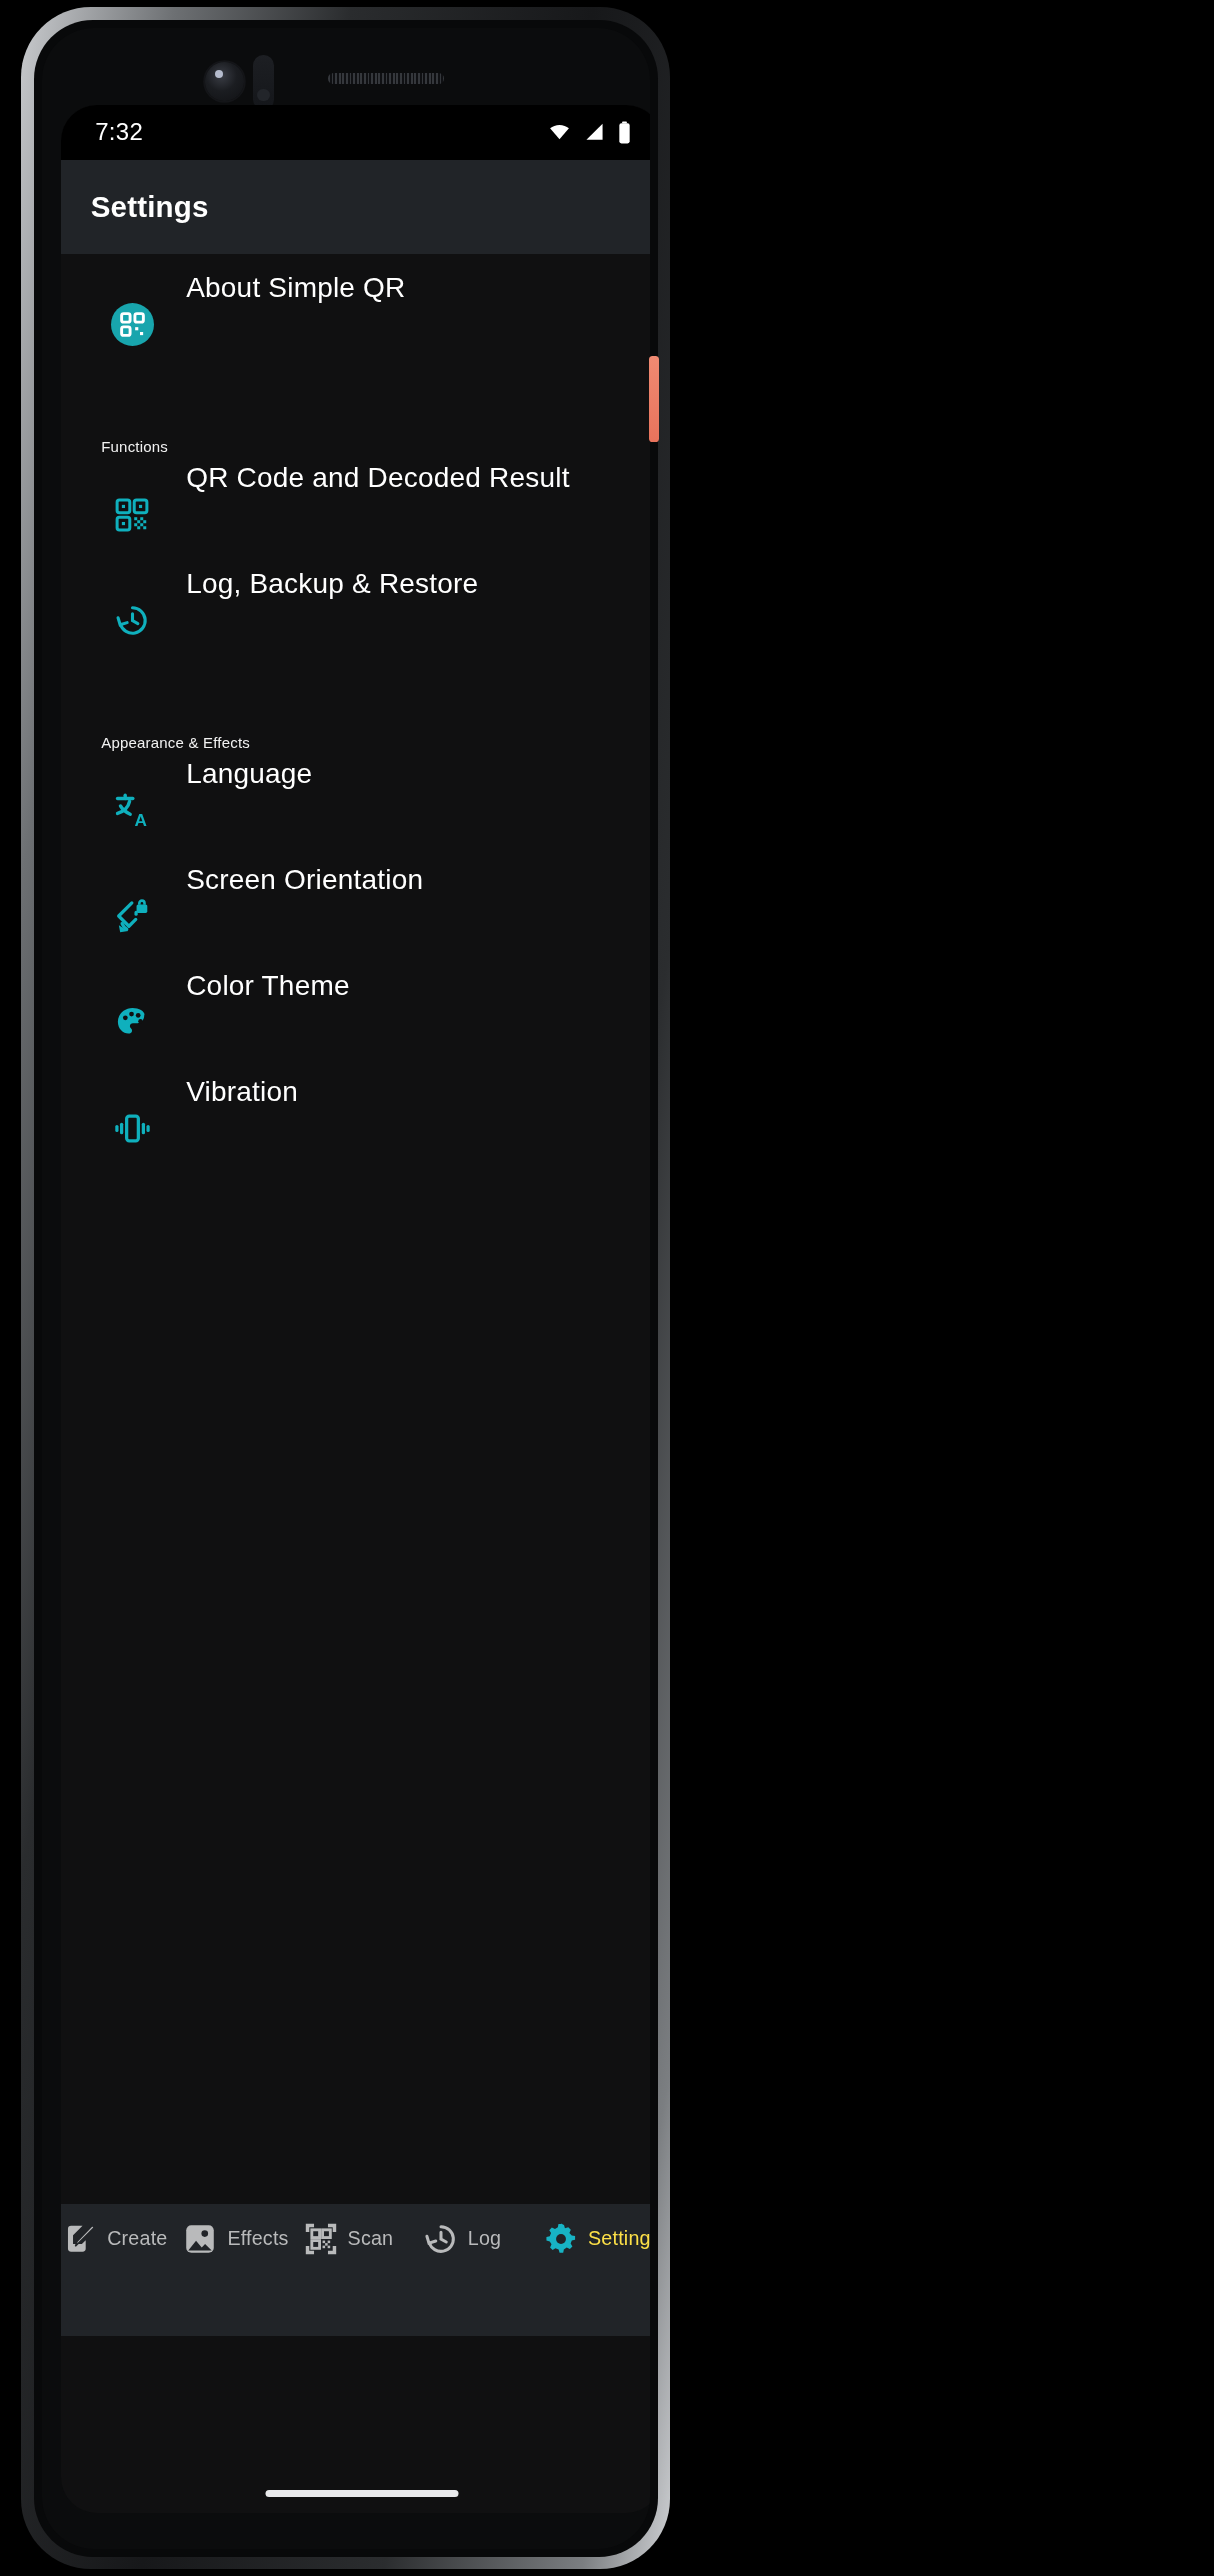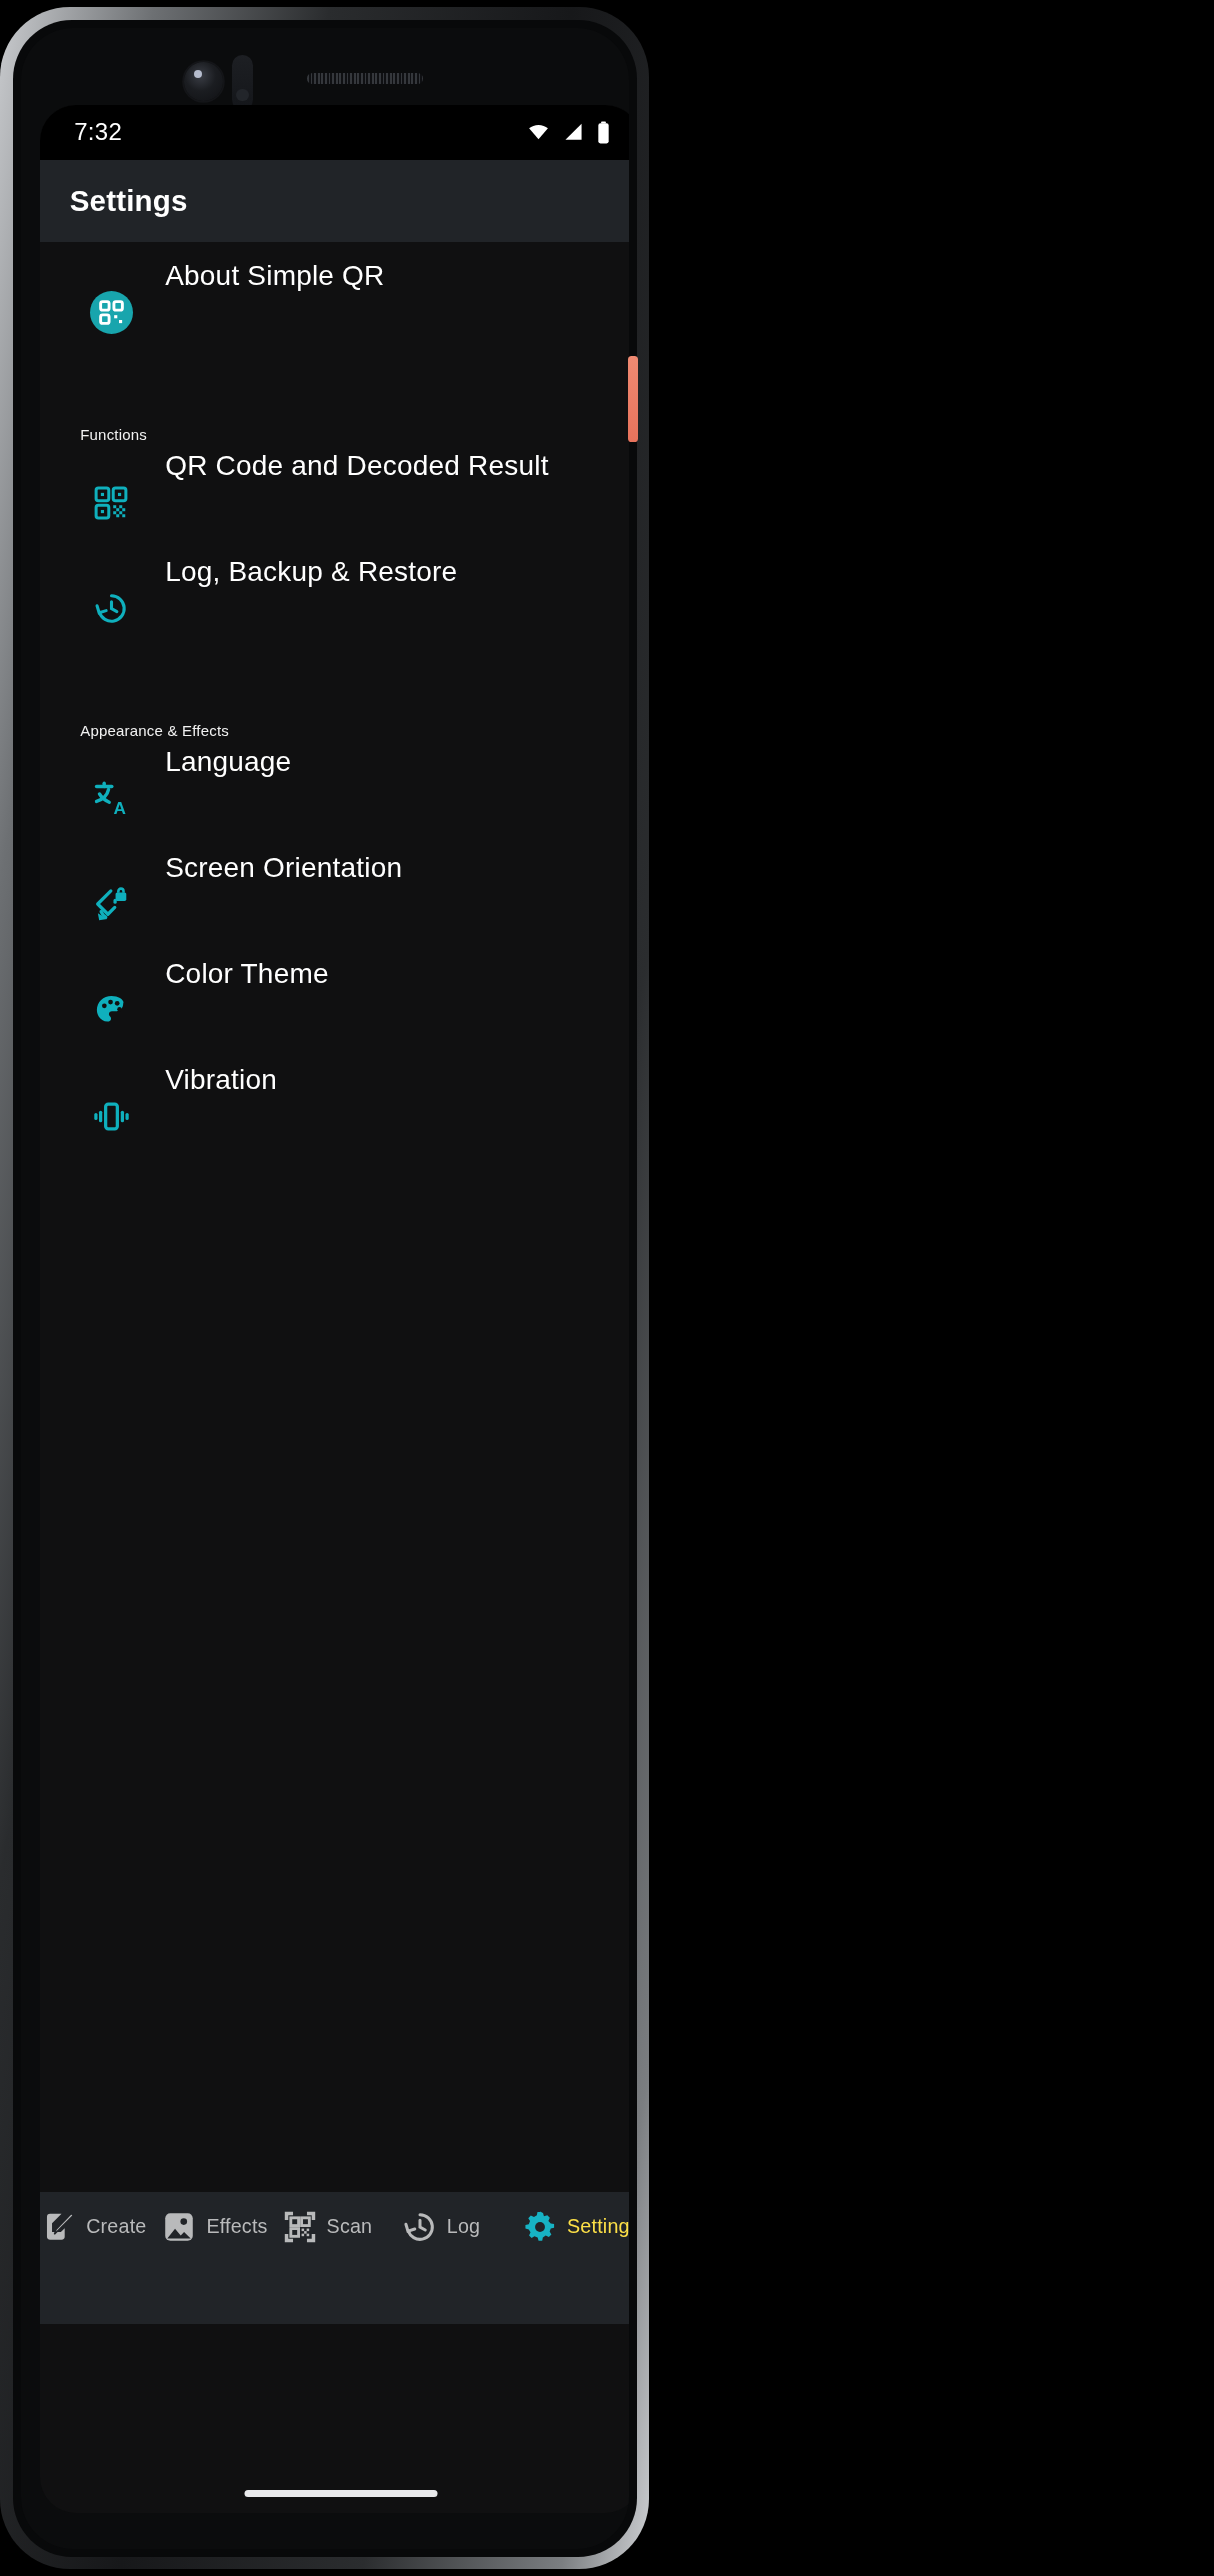--- a/index.html
+++ b/index.html
@@ -3,21 +3,21 @@
 <meta charset="utf-8">
 <style>
   * { margin:0; padding:0; box-sizing:border-box; }
   html,body { width:1215px; height:2576px; background:#000; overflow:hidden; }
   body { font-family:"Liberation Sans", sans-serif; }
 
   #root { position:relative; width:1215px; height:2576px; background:#000; }
 
   
   .phone-outer{
-    position:absolute; left:0; top:7.2px; width:649px; height:2562px;
+    position:absolute; left:21px; top:7.2px; width:649px; height:2562px;
     border-radius:70px;
     background:linear-gradient(100deg,#c9cbce 0%,#6d7073 14%,#2a2c2e 30%,#17181a 52%,#2b2d2f 74%,#7b7e81 92%,#cfd1d4 100%);
     box-shadow:0 0 0 0.9px #000;
   }
   .phone-mid{
     position:absolute; left:12.5px; top:12.5px; right:12.5px; bottom:12.5px;
     border-radius:59px; background:#08090a;
   }
   .phone-inner{
     position:absolute; left:8px; top:8px; right:8px; bottom:8px;
@@ -61,21 +61,21 @@
   .statusbar{
     position:relative; height:55px; background:#000; display:flex; align-items:center;
     justify-content:space-between; padding:0 30px 0 34px;
   }
   .clock{ color:#fff; font-size:24px; letter-spacing:0.3px; }
   .status-icons{ display:flex; align-items:center; gap:9.8px; }
   .ico-wifi,.ico-signal,.ico-batt{ display:block; }
 
   
   .appbar{
-    height:82px; background:#212428; display:flex; align-items:center; padding:0 29.5px;
+    height:94px; background:#212428; display:flex; align-items:center; padding:0 29.5px;
   }
   .appbar-title{ color:#ffffff; font-size:29.5px; font-weight:bold; letter-spacing:0.2px; }
 
   
   .body{
     position:relative; height:1950px; background:#101011; padding-top:5.4px;
     overflow:hidden;
   }
   .row{
     display:flex; height:106px; padding:0 0 0 36px;

